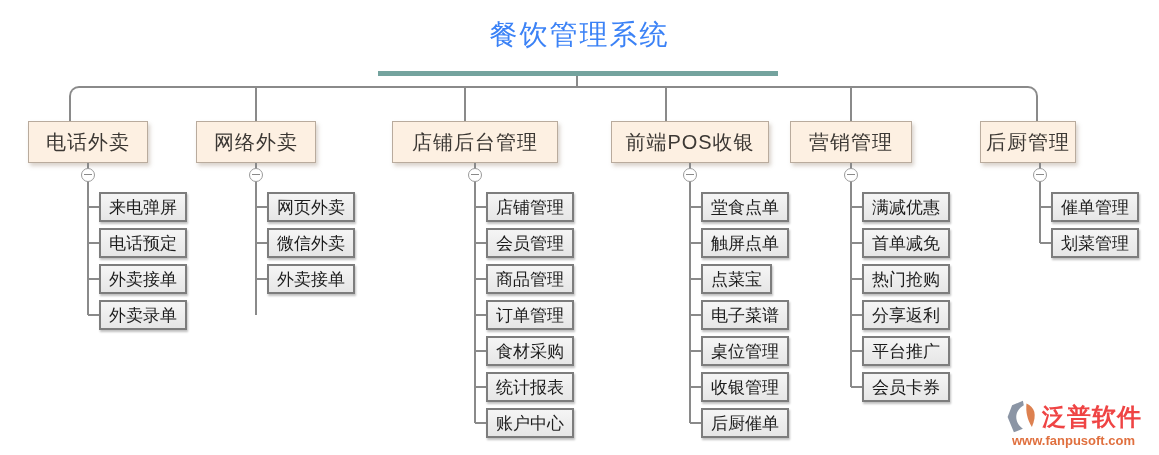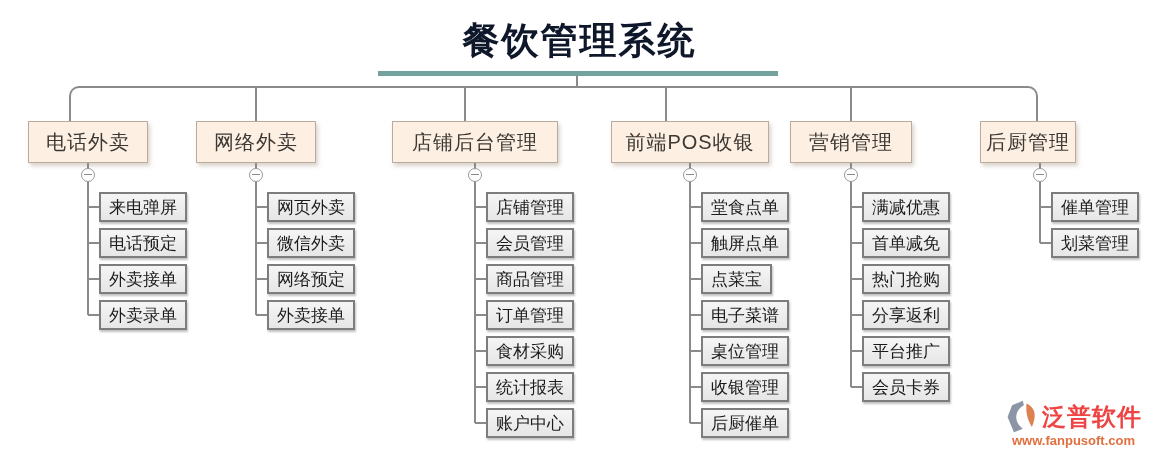--- a/index.html
+++ b/index.html
@@ -4,21 +4,21 @@
 <style>
   html,body{margin:0;padding:0;}
   body{
     width:1159px;height:455px;position:relative;overflow:hidden;background:#ffffff;
     font-family:"Liberation Sans","DejaVu Sans",sans-serif;
   }
   
   .title{
     position:absolute;top:16px;left:0;width:1159px;text-align:center;
     font-family:"Liberation Serif","DejaVu Serif",serif;
-    font-size:37px;font-weight:bold;color:#0f172a;letter-spacing:2px;
+    font-size:28px;font-weight:normal;color:#3b82f6;letter-spacing:2px;
   }
   .accent-bar{position:absolute;left:378px;top:71px;width:400px;height:5px;background:#74a39e;}
   
   .root-stub{position:absolute;left:576px;top:76px;width:0;height:11px;border-left:2px solid #8a8a8a;}
   .main-connector{
     position:absolute;left:69px;top:86px;width:969px;height:35px;
     border-top:2px solid #8a8a8a;border-left:2px solid #8a8a8a;border-right:2px solid #8a8a8a;
     border-radius:10px 10px 0 0;box-sizing:border-box;
   }
   .drop{position:absolute;top:87px;width:0;height:34px;border-left:2px solid #8a8a8a;}
@@ -82,21 +82,20 @@
   </ul>
 </div>
 
 <div class="branch" style="left:196px;width:120px;--cx:60px;">
   <div class="pnode">网络外卖</div>
   <div class="trunk" style="height:152px;"></div>
   <div class="minus"></div>
   <ul class="children">
     <li>网页外卖</li>
     <li>微信外卖</li>
-    <li>网络预定</li>
     <li>外卖接单</li>
   </ul>
 </div>
 
 <div class="branch" style="left:392px;width:166px;--cx:83px;">
   <div class="pnode">店铺后台管理</div>
   <div class="trunk" style="height:260px;"></div>
   <div class="minus"></div>
   <ul class="children">
     <li>店铺管理</li>

